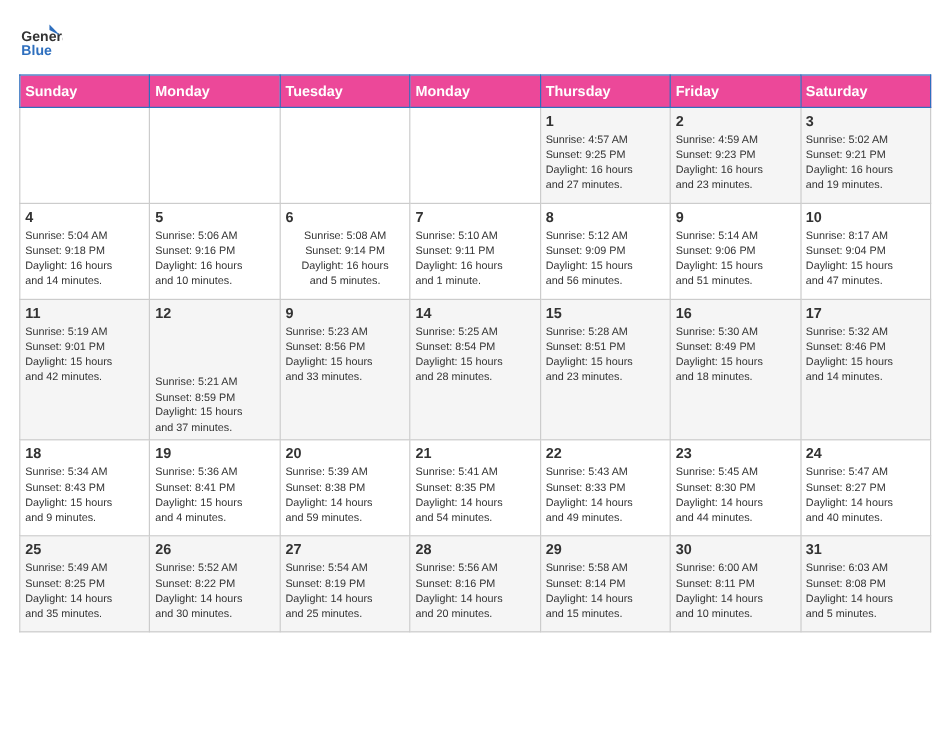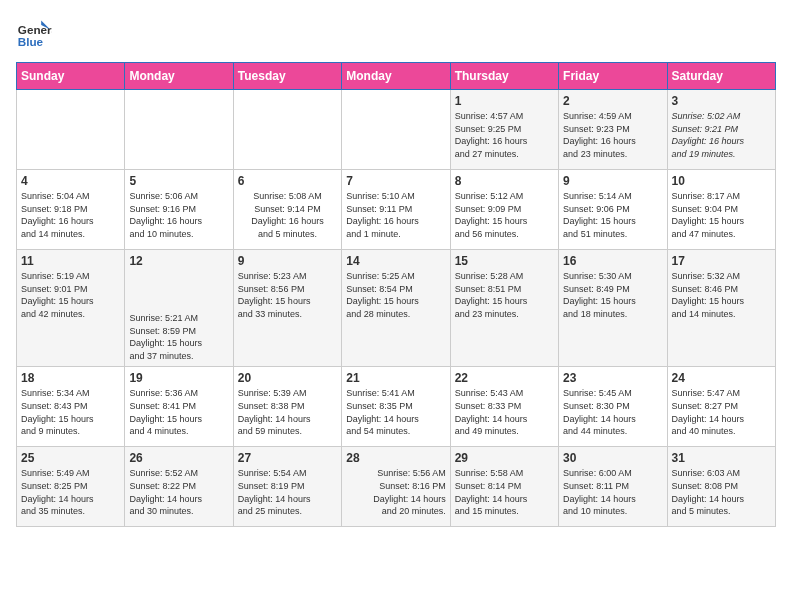--- a/index.html
+++ b/index.html
@@ -124,21 +124,21 @@
         </td>
         <td>
           <span class="day-num">2</span>
           <div class="day-info" style="white-space: pre-line;">Sunrise: 4:59 AM
 Sunset: 9:23 PM
 Daylight: 16 hours
 and 23 minutes.</div>
         </td>
         <td>
           <span class="day-num">3</span>
-          <div class="day-info" style="white-space: pre-line; font-style: italic;">Sunrise: 5:02 AM
+          <div class="day-info" style="white-space: pre-line;">Sunrise: 5:02 AM
 Sunset: 9:21 PM
 Daylight: 16 hours
 and 19 minutes.</div>
         </td>
       </tr>
       <tr>
         <td>
           <span class="day-num">4</span>
           <div class="day-info" style="white-space: pre-line;">Sunrise: 5:04 AM
 Sunset: 9:18 PM
@@ -307,21 +307,21 @@
         </td>
         <td>
           <span class="day-num">27</span>
           <div class="day-info" style="white-space: pre-line;">Sunrise: 5:54 AM
 Sunset: 8:19 PM
 Daylight: 14 hours
 and 25 minutes.</div>
         </td>
         <td>
           <span class="day-num">28</span>
-          <div class="day-info" style="white-space: pre-line; text-align: right;">Sunrise: 5:56 AM
+          <div class="day-info" style="white-space: pre-line;">Sunrise: 5:56 AM
 Sunset: 8:16 PM
 Daylight: 14 hours
 and 20 minutes.</div>
         </td>
         <td>
           <span class="day-num">29</span>
           <div class="day-info" style="white-space: pre-line;">Sunrise: 5:58 AM
 Sunset: 8:14 PM
 Daylight: 14 hours
 and 15 minutes.</div>

